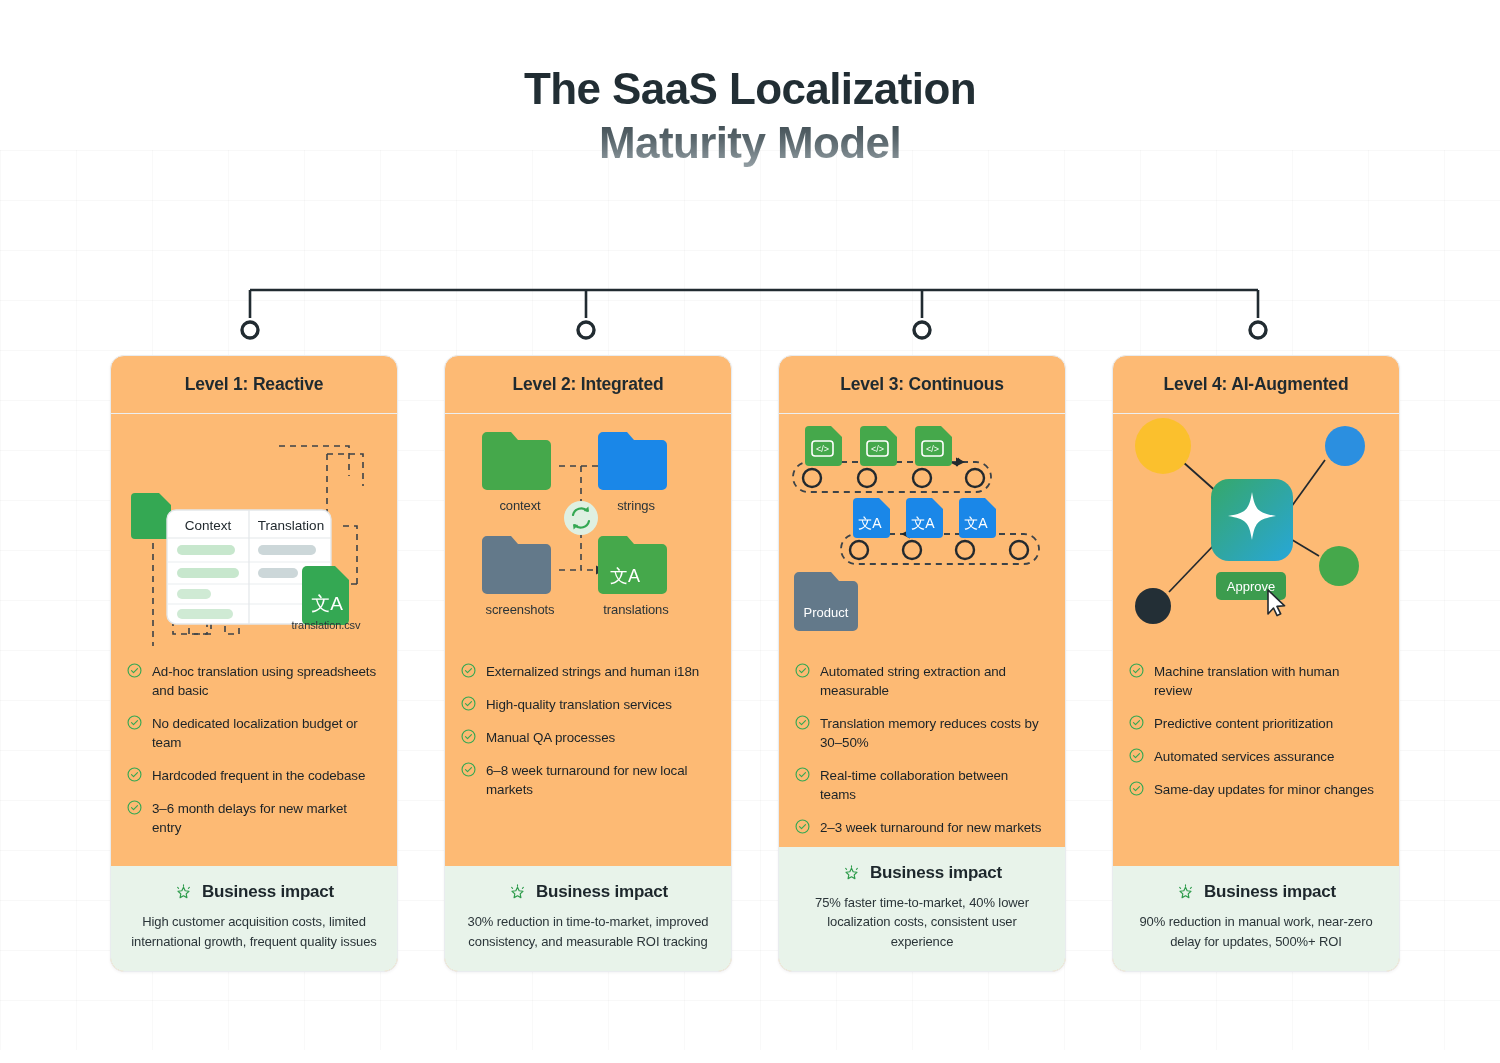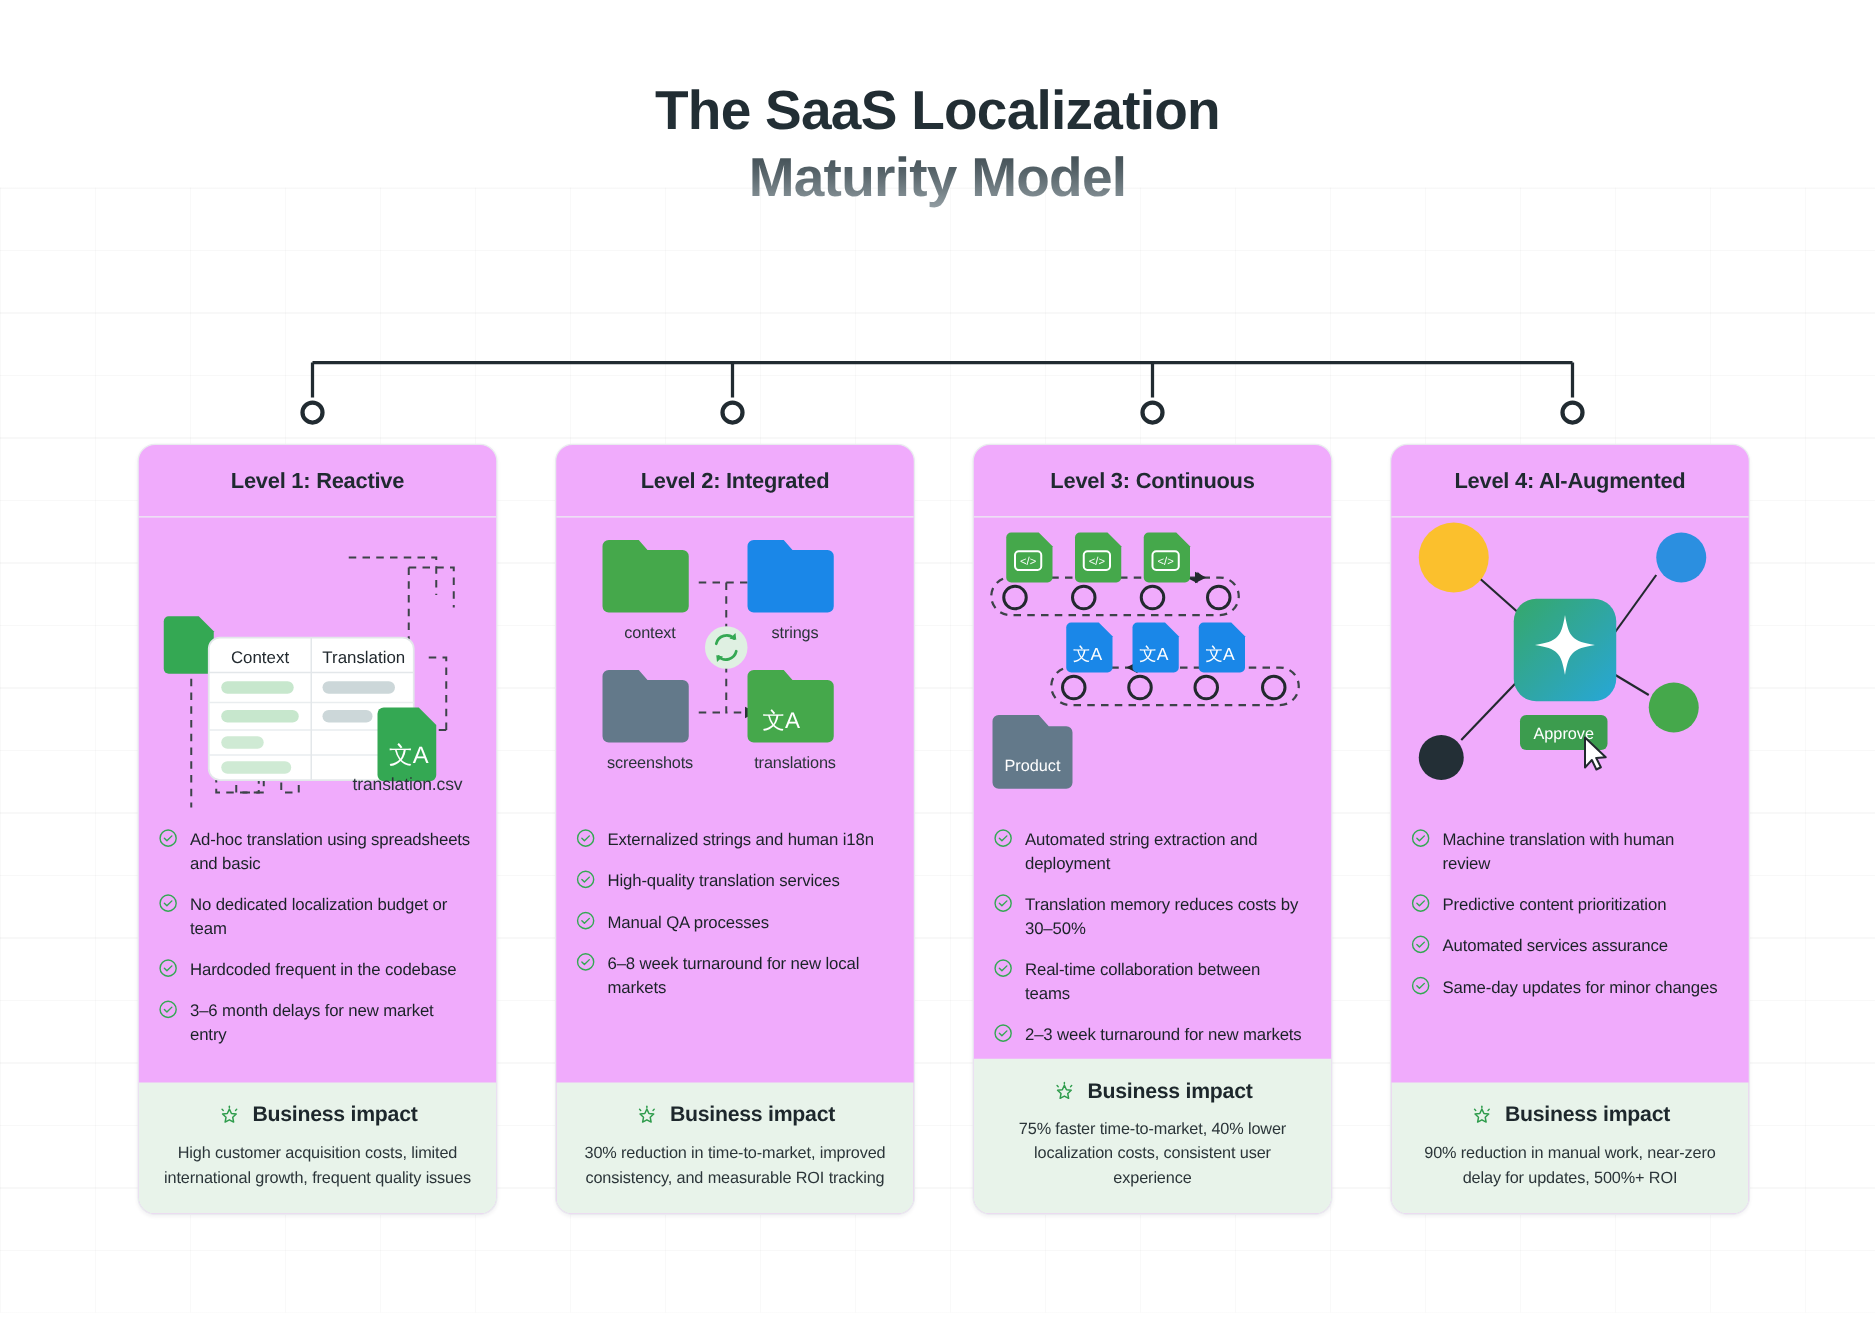--- a/index.html
+++ b/index.html
@@ -51,21 +51,21 @@
   .cards {
     position: absolute;
     left: 110px; top: 355px;
     width: 1290px;
     display: flex;
     gap: 46px;
     z-index: 3;
   }
   .card {
     width: 337px;
-    background: #f0abfc;
+    background: #fdba74;
     border: 1px solid #e9ecef;
     border-radius: 14px;
     box-shadow: 0 1px 3px rgba(16,24,40,0.05);
     display: flex;
     flex-direction: column;
     overflow: hidden;
   }
   .card-header {
     height: 58px;
     border-bottom: 1px solid #eceff1;
@@ -129,21 +129,21 @@
   .impact-text {
     font-size: 13px;
     line-height: 1.48;
     color: #2b3539;
     letter-spacing: -0.1px;
   }
 
   
   .lbl {
     position: absolute;
-    font-size: 14px;
+    font-size: 11px;
     color: #2a3439;
     text-align: center;
     letter-spacing: -0.1px;
   }
   .folder-lbl { font-size: 13px; }
 </style>
 </head>
 <body>
 
 <div class="bg-grid"></div>
@@ -436,21 +436,21 @@
         </g>
       </svg>
     </div>
 
     <div class="bullets">
       <div class="bullet">
         <svg class="check" width="15" height="15" viewBox="0 0 20 20">
             <circle cx="10" cy="10" r="8.6" fill="none" stroke="#34a853" stroke-width="1.5"></circle>
             <path d="M6,10.2 l2.7,2.7 L14,7.6" fill="none" stroke="#34a853" stroke-width="1.5" stroke-linecap="round" stroke-linejoin="round"></path>
           </svg>
-        <span class="bullet-text">Automated string extraction and deployment</span>
+        <span class="bullet-text">Automated string extraction and measurable</span>
       </div>
       <div class="bullet">
         <svg class="check" width="15" height="15" viewBox="0 0 20 20">
             <circle cx="10" cy="10" r="8.6" fill="none" stroke="#34a853" stroke-width="1.5"></circle>
             <path d="M6,10.2 l2.7,2.7 L14,7.6" fill="none" stroke="#34a853" stroke-width="1.5" stroke-linecap="round" stroke-linejoin="round"></path>
           </svg>
         <span class="bullet-text">Translation memory reduces costs by 30–50%</span>
       </div>
       <div class="bullet">
         <svg class="check" width="15" height="15" viewBox="0 0 20 20">

